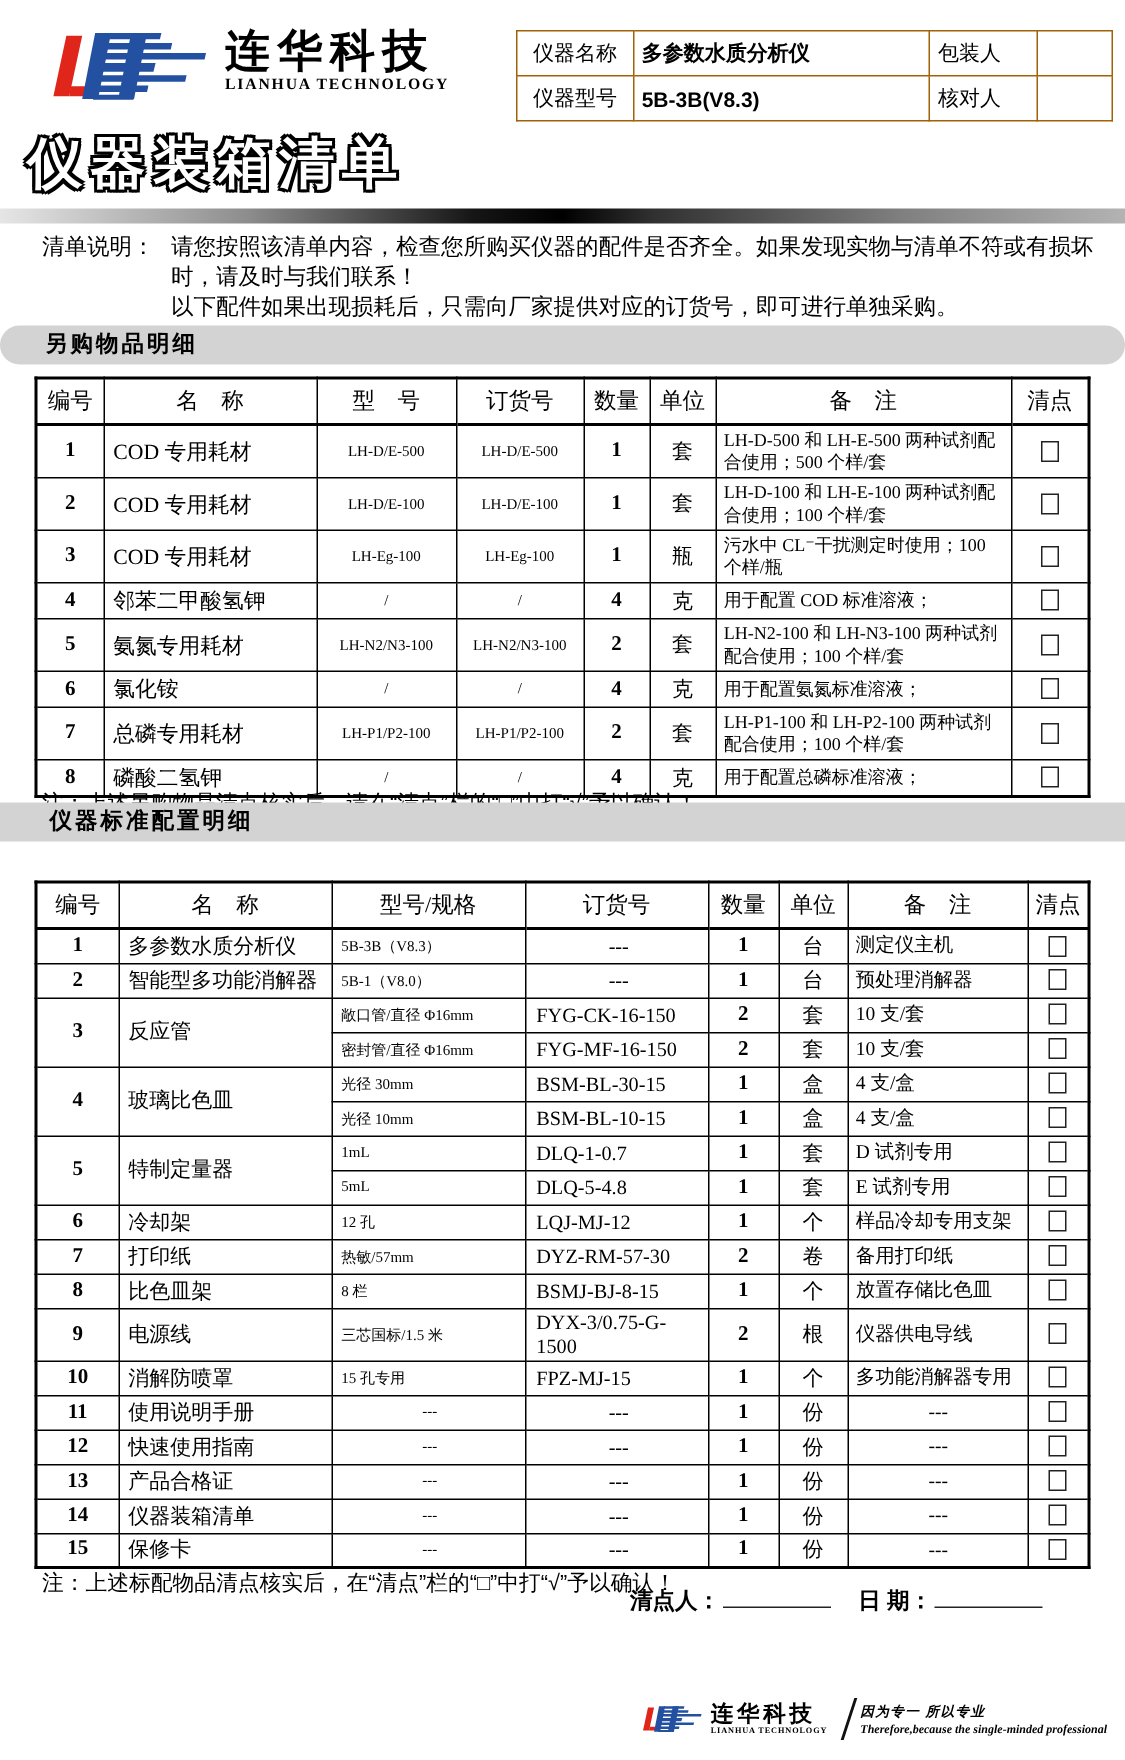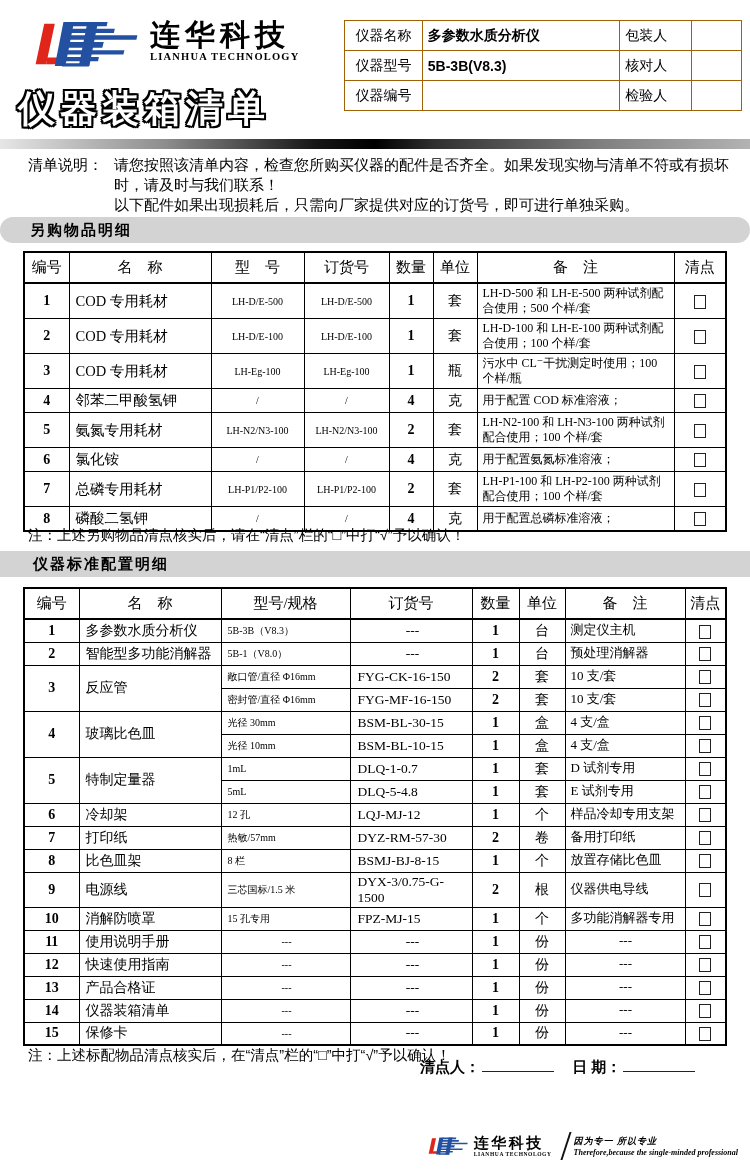--- a/index.html
+++ b/index.html
@@ -30,21 +30,21 @@
     background:linear-gradient(90deg,#e6e6e6 0%,#8d8d8d 22%,#161616 42%,#000 50%,#303030 58%,#7f7f7f 80%,#b3b3b3 100%); }
   
   .notice { position:absolute; top:155px; left:28px; width:706px;
     display:flex; font-size:15px; line-height:1.33; }
   .notice-label { width:86px; flex:0 0 auto; }
   .notice-body { flex:1; }
   
   .sec-band { position:absolute; left:0; width:750px; height:26px;
     background:#d3d3d3; font-weight:bold; font-size:15px; line-height:26px;
     padding-left:30px; letter-spacing:2px; }
-  #sec1 { top:217px;border-radius:13px; } #sec2 { top:551px;padding-left:33px; }
+  #sec1 { top:217px;border-radius:13px; } #sec2 { top:535px;padding-left:33px; }
   
   table.list { position:absolute; left:23px; width:702px;
     border-collapse:collapse; table-layout:fixed;
     font-family:"Liberation Serif","DejaVu Serif",serif; font-size:14px; }
   #t1 { top:251px; } #t2 { top:587px; }
   table.list th, table.list td { border:1px solid #000; }
   table.list { border:2px solid #000; }
   table.list th { font-weight:normal; font-size:15px; padding:5px 2px;
     border-bottom:2px solid #000; }
   table.list td { padding:2px 4px; vertical-align:middle; }
@@ -116,26 +116,20 @@
       <tr>
         <td class="i-label">仪器名称</td>
         <td class="i-value">多参数水质分析仪</td>
         <td class="i-label2">包装人</td>
         <td class="i-blank"></td>
       </tr>
       <tr>
         <td class="i-label">仪器型号</td>
         <td class="i-value">5B-3B(V8.3)</td>
         <td class="i-label2">核对人</td>
-        <td class="i-blank"></td>
-      </tr>
-      <tr>
-        <td class="i-label">仪器编号</td>
-        <td class="i-value"></td>
-        <td class="i-label2">检验人</td>
         <td class="i-blank"></td>
       </tr>
     </tbody>
 </table>
 
 <div class="page-title">仪器装箱清单</div>
 <div class="grad-band"></div>
 
 <div class="notice">
   <div class="notice-label">清单说明：</div>

